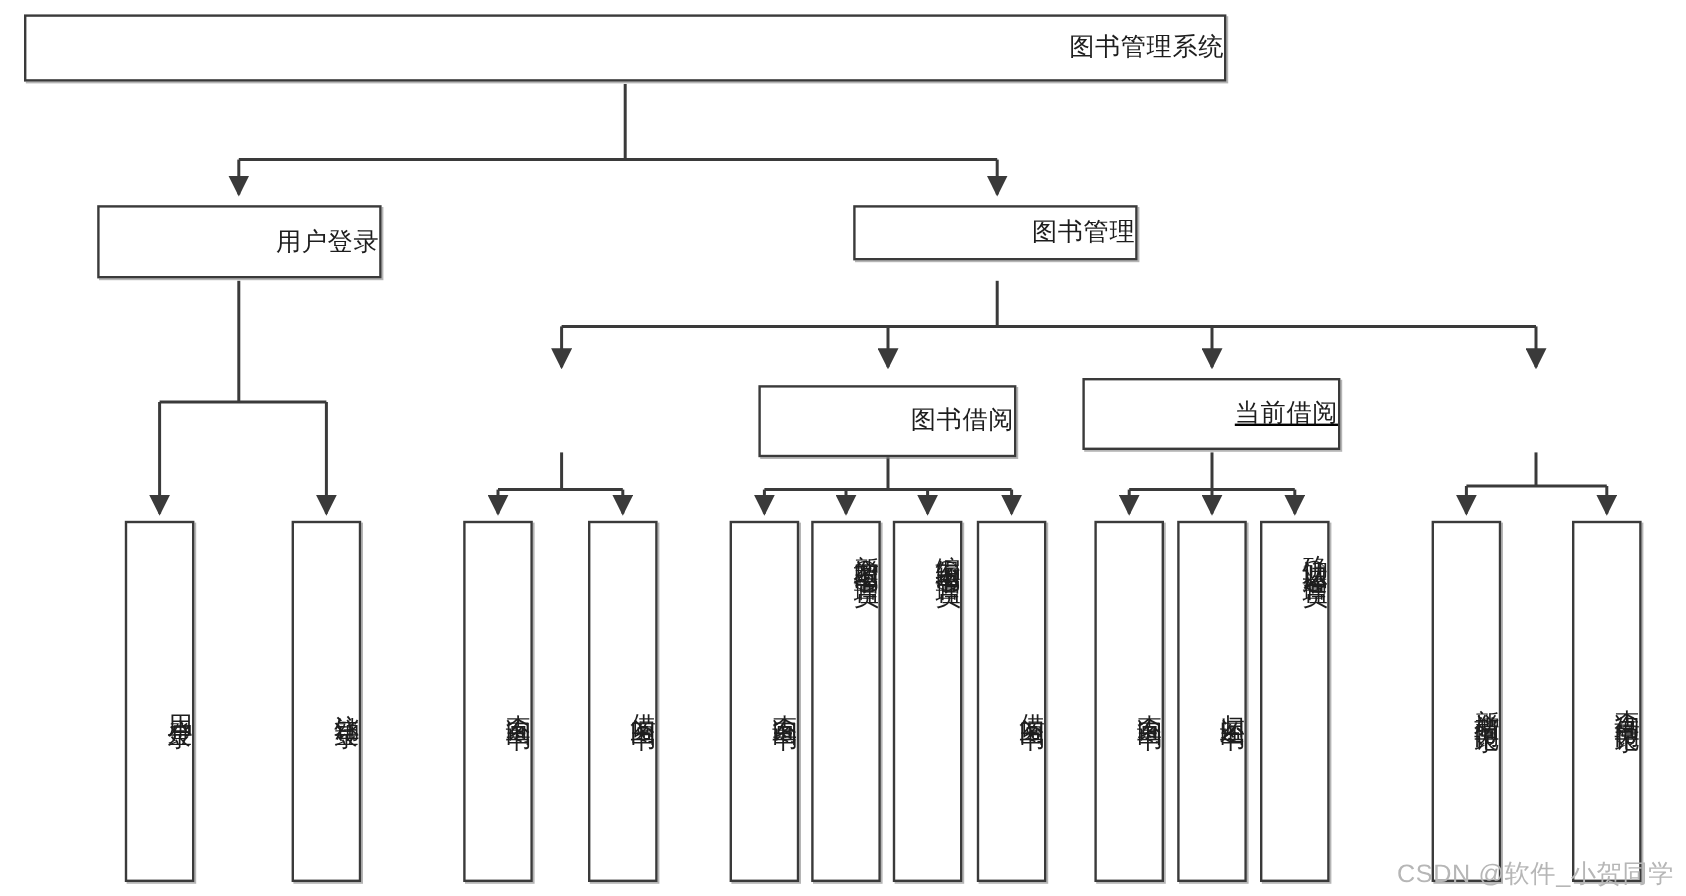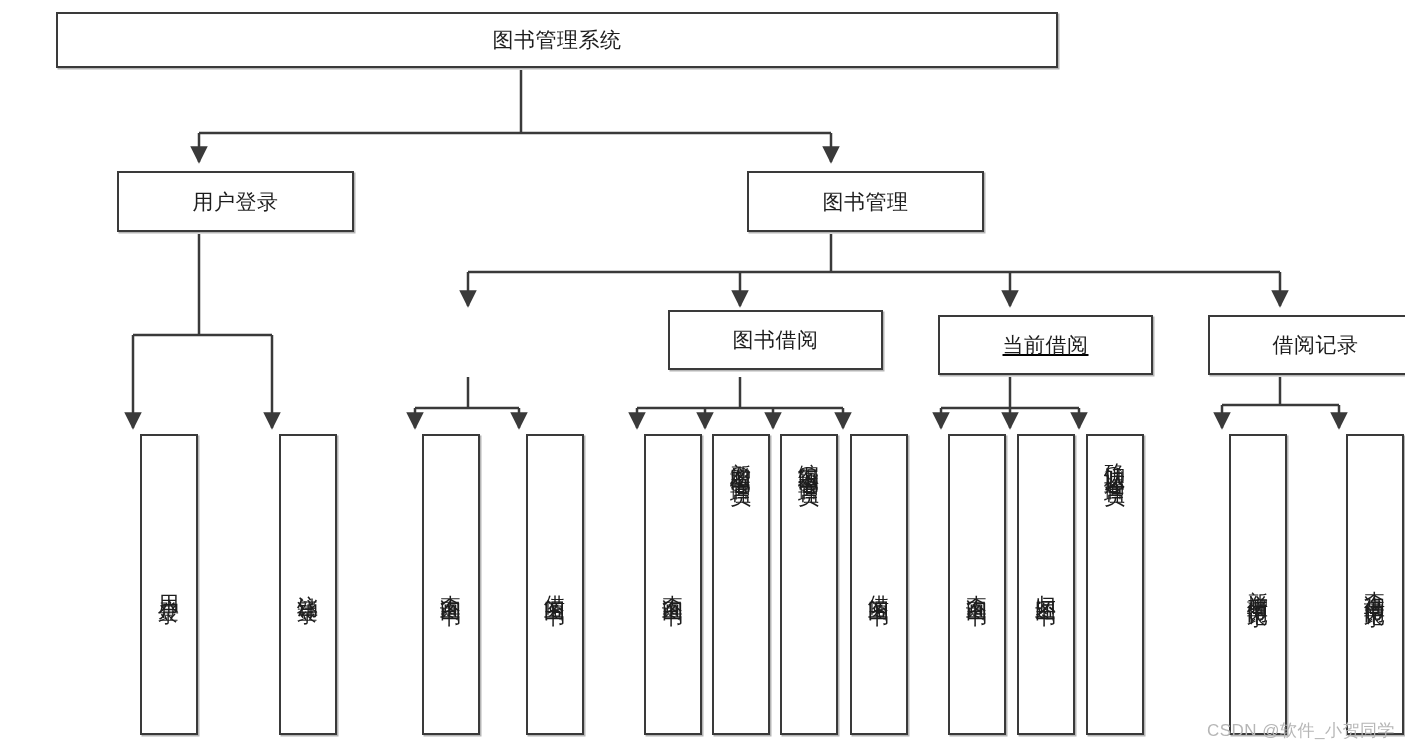--- a/index.html
+++ b/index.html
@@ -22,23 +22,22 @@
     height: 747px;
   }
   .node-box {
     position: absolute;
     box-sizing: border-box;
     background: #ffffff;
     border: 2.5px solid #3a3a3a;
     box-shadow: 1.5px 1.5px 0 0 rgba(120,120,120,0.55);
     display: flex;
     align-items: center;
-    justify-content: center;
+    justify-content: flex-end;
     overflow: hidden;
-    margin-left: 36px;
   }
   .node-label {
     color: #1d1d1d;
     font-size: 21px;
     line-height: 1.12;
     letter-spacing: 0.5px;
     white-space: nowrap;
     text-align: center;
   }
   .node-box.vertical {
@@ -70,21 +69,21 @@
     stroke-width: 2.5;
     fill: none;
   }
   .arrowhead {
     fill: #3a3a3a;
   }
   .watermark {
     position: absolute;
     right: 10px;
     bottom: 5px;
-    font-size: 17px;
+    font-size: 21px;
     color: #b6b6b6;
     letter-spacing: 0.5px;
     white-space: nowrap;
     font-family: "Liberation Sans", "DejaVu Sans", sans-serif;
   }
 </style>
 </head>
 <body>
 
 <div id="diagram-root">
@@ -140,33 +139,30 @@
     <path class="conn" d="M 1339 405 L 1339 428" marker-end="url(#arrow)"></path>
   </svg>
 
   <div class="node-box" style="left:20px; top:12px; width:1002px; height:56px;">
     <span class="node-label">图书管理系统</span>
   </div>
 
   <div class="node-box" style="left:81px; top:171px; width:237px; height:61px;">
     <span class="node-label">用户登录</span>
   </div>
-  <div class="node-box" style="left:711px; top:171px; width:237px; height:61px;">
+  <div class="node-box" style="left:711px; top:171px; width:237px; height:46px;">
     <span class="node-label">图书管理</span>
   </div>
 
-  <div class="node-box" style="left:632px; top:310px; width:215px; height:60px;">
+  <div class="node-box" style="left:632px; top:321px; width:215px; height:60px;">
     <span class="node-label">图书借阅</span>
   </div>
   <div class="node-box" style="left:902px; top:315px; width:215px; height:60px;text-decoration:underline;">
     <span class="node-label">当前借阅</span>
   </div>
-  <div class="node-box" style="left:1172px; top:315px; width:215px; height:60px;">
-    <span class="node-label">借阅记录</span>
-  </div>
 
   <div class="node-box vertical centered" style="left:104px; top:434px; width:58px; height:301px;">
     <span class="node-label">用户登录</span>
   </div>
   <div class="node-box vertical centered" style="left:243px; top:434px; width:58px; height:301px;">
     <span class="node-label">注销登录</span>
   </div>
 
   <div class="node-box vertical centered" style="left:386px; top:434px; width:58px; height:301px;">
     <span class="node-label">查询图书</span>

